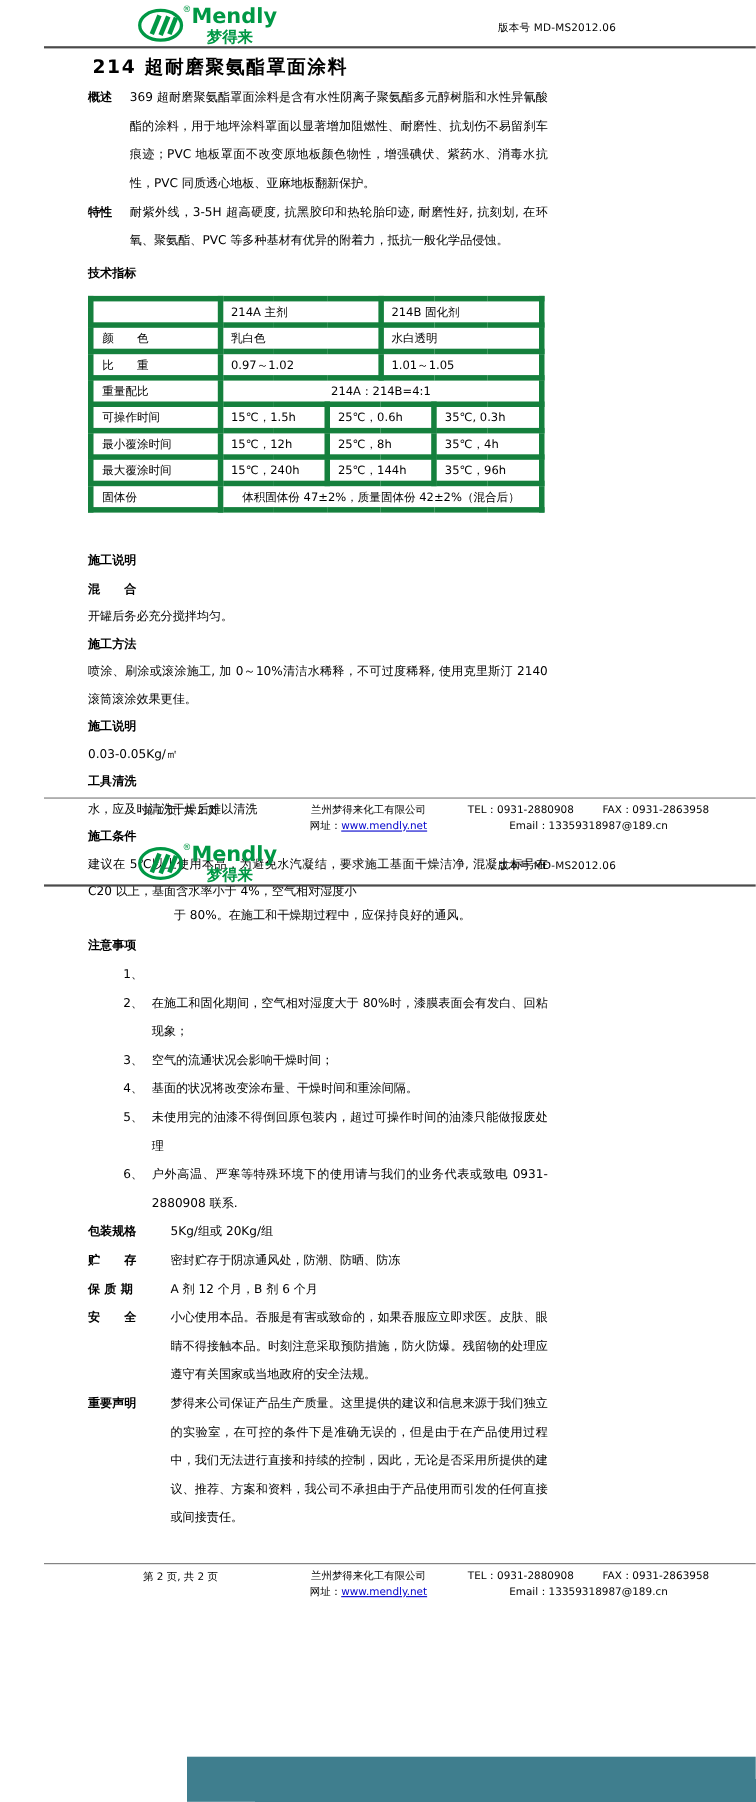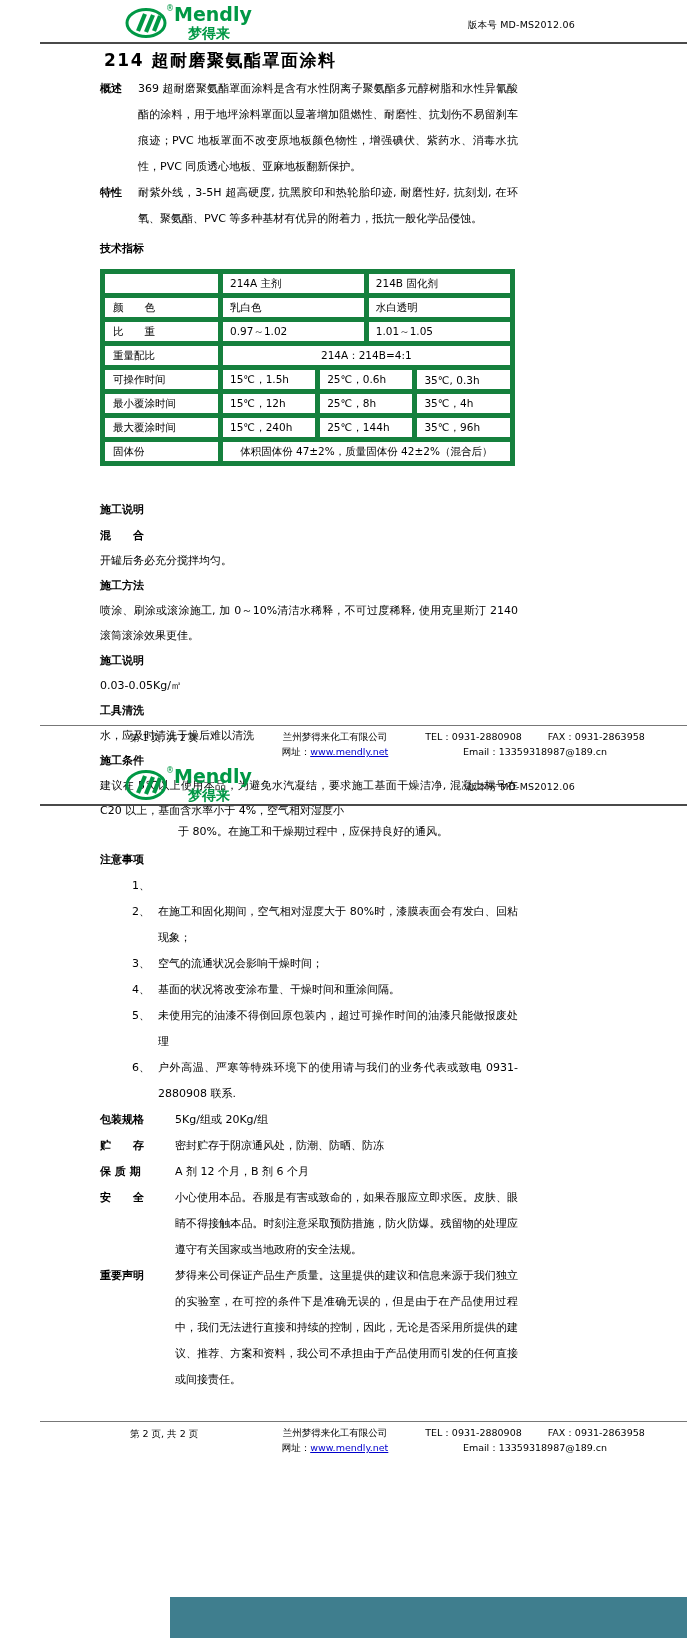--- a/index.html
+++ b/index.html
@@ -9,24 +9,24 @@
     font-family: "DejaVu Sans", "Liberation Sans", sans-serif;
     color: #000; font-size: 11px;
   }
   .page { position: relative; width: 687px; }
   .page1 { height: 762px; }
   .page2 { height: 876px; }
 
   
   .page-header { position: relative; height: 44px; margin-left: 40px; border-bottom: 2px solid #4a4a4a; }
   .logo { position: absolute; left: 85px; top: 2px; }
-  .version { position: absolute; right: 112px; top: 19px; font-size: 9.5px; letter-spacing: .2px; padding-left: 44px; }
-
-  
-  .content { margin-left: 100px; width: 418px; }
+  .version { position: absolute; right: 127px; top: 19px; font-size: 9.5px; letter-spacing: .2px; padding-left: 44px; }
+
+  
+  .content { margin-left: 80px; width: 418px; }
   .title { font-size: 17px; font-weight: bold; letter-spacing: 1.5px; margin: 5px 0 4px 4px; }
 
   .section { display: flex; }
   .sec-label { width: 38px; flex-shrink: 0; font-weight: bold; line-height: 26px; }
   .sec-text { flex: 1; line-height: 26px; text-align: justify; }
 
   .heading { font-weight: bold; line-height: 26px; margin-top: 4px; }
 
   table.tech { border-collapse: collapse; width: 410px; margin-top: 7px; table-layout: fixed; }
   table.tech td { border: 5px solid #15803d; height: 24px; padding: 1px 7px; font-size: 10.5px; vertical-align: middle; }

